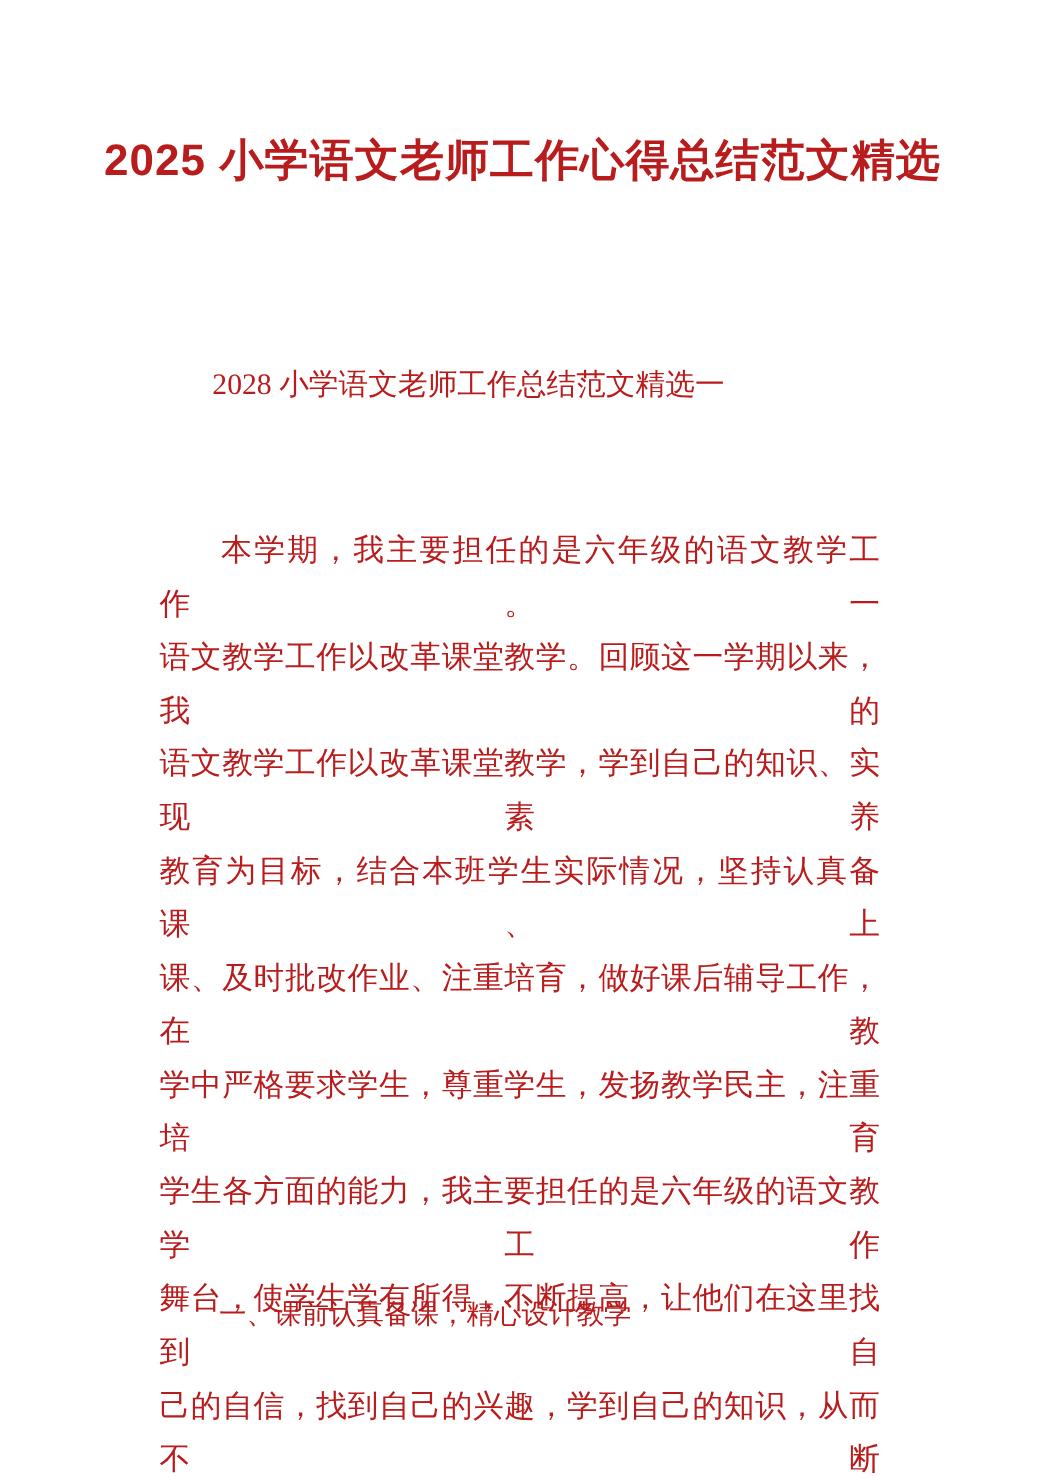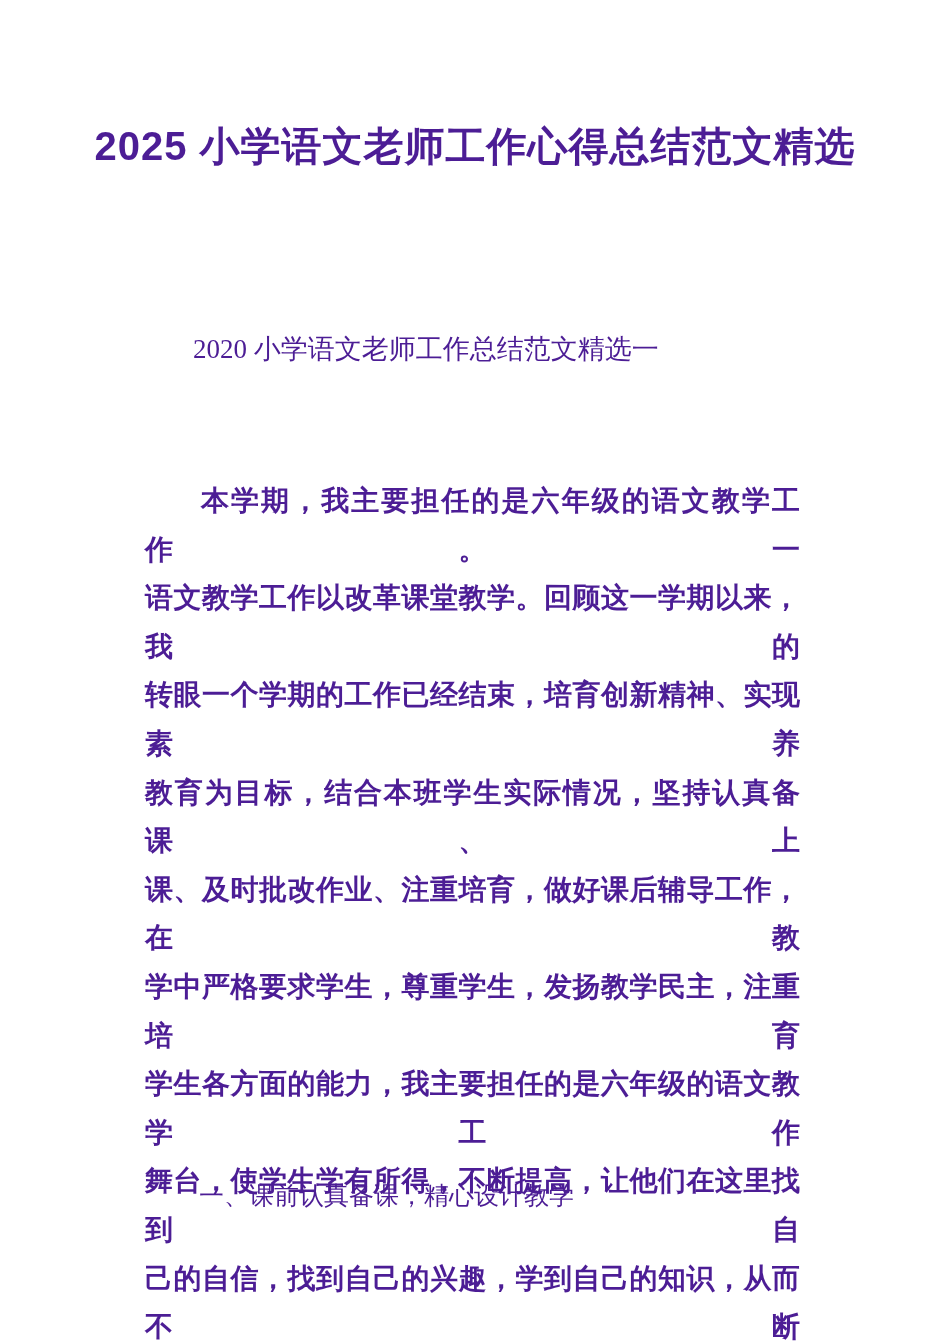--- a/index.html
+++ b/index.html
@@ -6,21 +6,21 @@
     margin: 0;
     padding: 0;
     background: #ffffff;
   }
   .page {
     position: relative;
     width: 950px;
     height: 1344px;
     background: #ffffff;
     overflow: hidden;
-    color: #4c1d95;
+    color: #b91c1c;
     font-family: "Liberation Serif", "DejaVu Serif", serif;
   }
   .doc-title {
     position: absolute;
     top: 122px;
     left: 0;
     width: 950px;
     margin: 0;
     text-align: center;
     font-family: "Liberation Sans", "DejaVu Sans", sans-serif;
@@ -46,21 +46,20 @@
     left: 145px;
     width: 655px;
     font-size: 28px;
   }
   .body-line {
     line-height: 48.6px;
     text-align: justify;
     text-align-last: justify;
     text-justify: inter-character;
     white-space: normal;
-    font-weight: bold;
   }
   .body-line.first-line {
     text-indent: 56px;
   }
   .section-heading {
     position: absolute;
     top: 1180px;
     left: 145px;
     width: 660px;
     font-size: 25px;
@@ -68,26 +67,26 @@
     text-indent: 54px;
     white-space: nowrap;
   }
 </style>
 </head>
 <body>
 
 <div class="page">
   <h1 class="doc-title">2025 小学语文老师工作心得总结范文精选</h1>
 
-  <div class="doc-subtitle">2020 小学语文老师工作总结范文精选一</div>
+  <div class="doc-subtitle">2028 小学语文老师工作总结范文精选一</div>
 
   <div class="doc-paragraph">
       <div class="body-line first-line">本学期，我主要担任的是六年级的语文教学工作。一</div>
       <div class="body-line">语文教学工作以改革课堂教学。回顾这一学期以来，我的</div>
-      <div class="body-line">转眼一个学期的工作已经结束，培育创新精神、实现素养</div>
+      <div class="body-line">语文教学工作以改革课堂教学，学到自己的知识、实现素养</div>
       <div class="body-line">教育为目标，结合本班学生实际情况，坚持认真备课、上</div>
       <div class="body-line">课、及时批改作业、注重培育，做好课后辅导工作，在教</div>
       <div class="body-line">学中严格要求学生，尊重学生，发扬教学民主，注重培育</div>
       <div class="body-line">学生各方面的能力，我主要担任的是六年级的语文教学工作</div>
       <div class="body-line">舞台，使学生学有所得，不断提高，让他们在这里找到自</div>
       <div class="body-line">己的自信，找到自己的兴趣，学到自己的知识，从而不断</div>
     </div>
 
   <div class="section-heading">一、课前认真备课，精心设计教学</div>
 </div>

